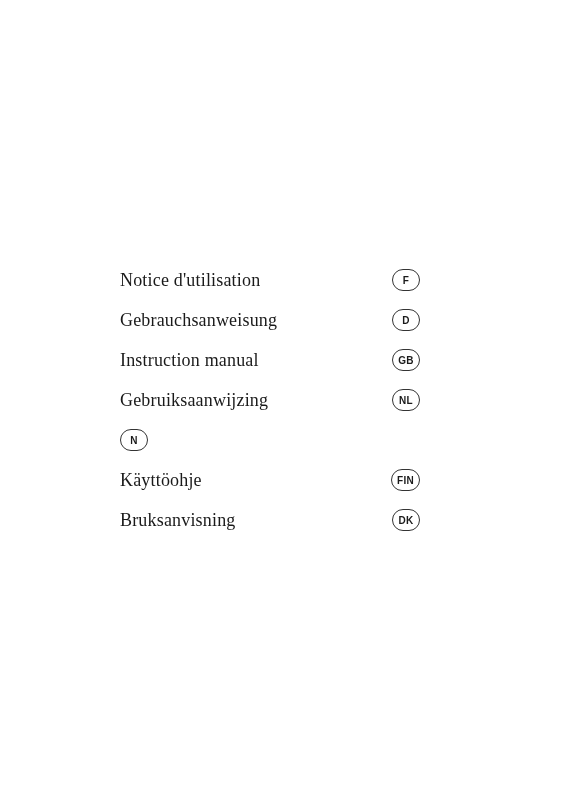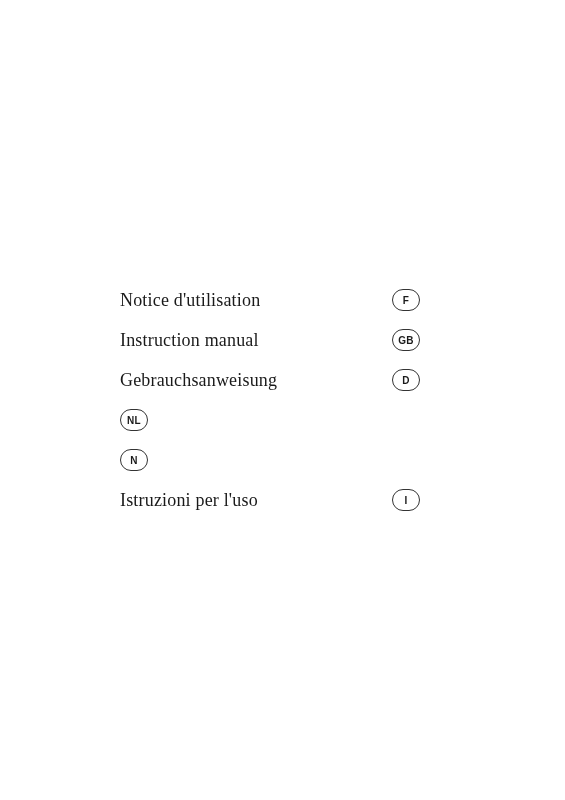--- a/index.html
+++ b/index.html
@@ -67,31 +67,36 @@
 </head>
 <body>
 
 <div class="page-container">
   <div class="menu-list">
   <div class="menu-item">
         <span class="menu-label">Notice d'utilisation</span>
         <span class="lang-badge">F</span>
       </div>
       <div class="menu-item">
+        <span class="menu-label">Gebrauchsanweisung</span>
+        <span class="lang-badge">D</span>
+      </div>
+      <div class="menu-item">
         <span class="menu-label">Instruction manual</span>
         <span class="lang-badge">GB</span>
       </div>
       <div class="menu-item">
-        <span class="menu-label">Gebrauchsanweisung</span>
-        <span class="lang-badge">D</span>
-      </div>
-      <div class="menu-item">
+        <span class="menu-label">Gebruiksaanwijzing</span>
         <span class="lang-badge">NL</span>
       </div>
       <div class="menu-item">
         <span class="lang-badge">N</span>
       </div>
       <div class="menu-item">
-        <span class="menu-label">Istruzioni per l'uso</span>
-        <span class="lang-badge">I</span>
+        <span class="menu-label">Käyttöohje</span>
+        <span class="lang-badge">FIN</span>
+      </div>
+      <div class="menu-item">
+        <span class="menu-label">Bruksanvisning</span>
+        <span class="lang-badge">DK</span>
       </div>
     </div>
 </div>
 
 </body></html>

